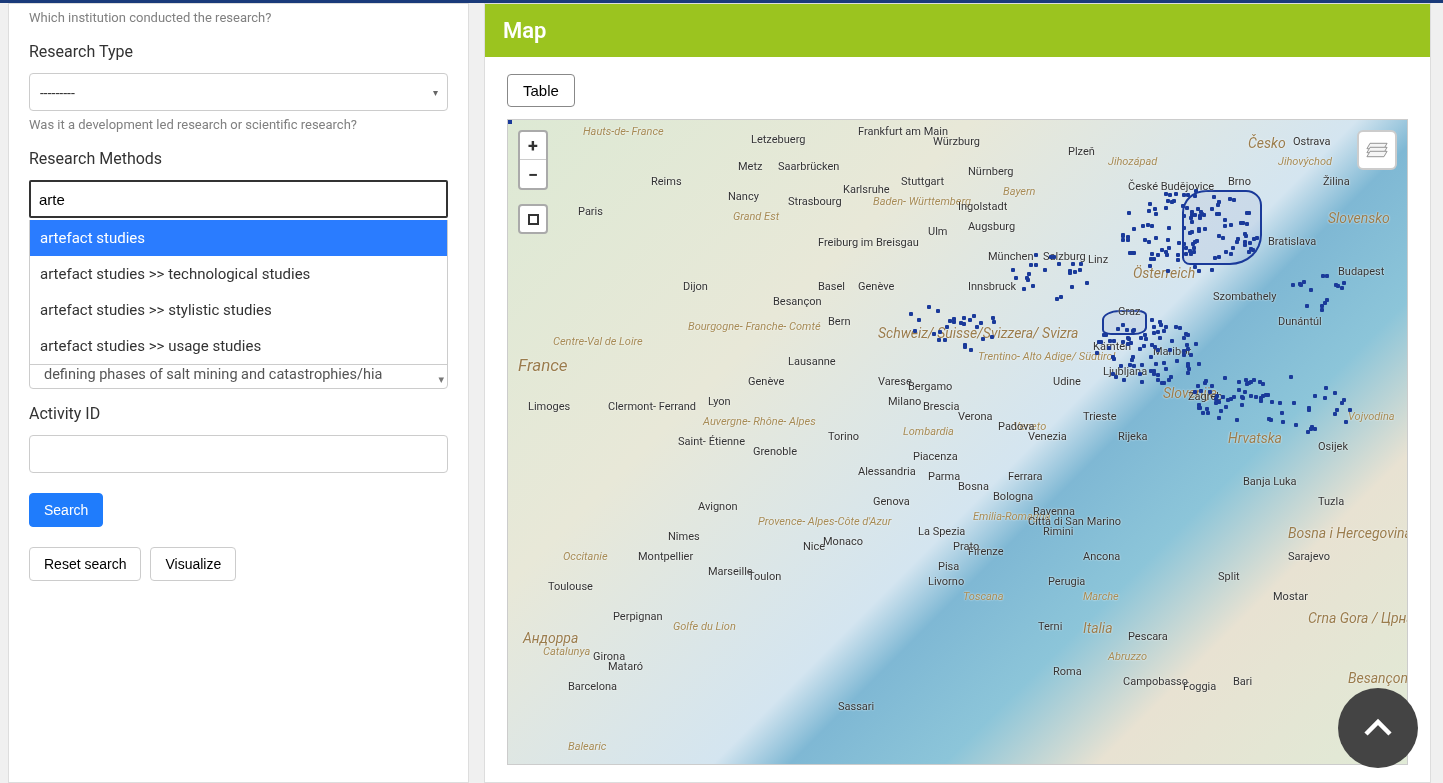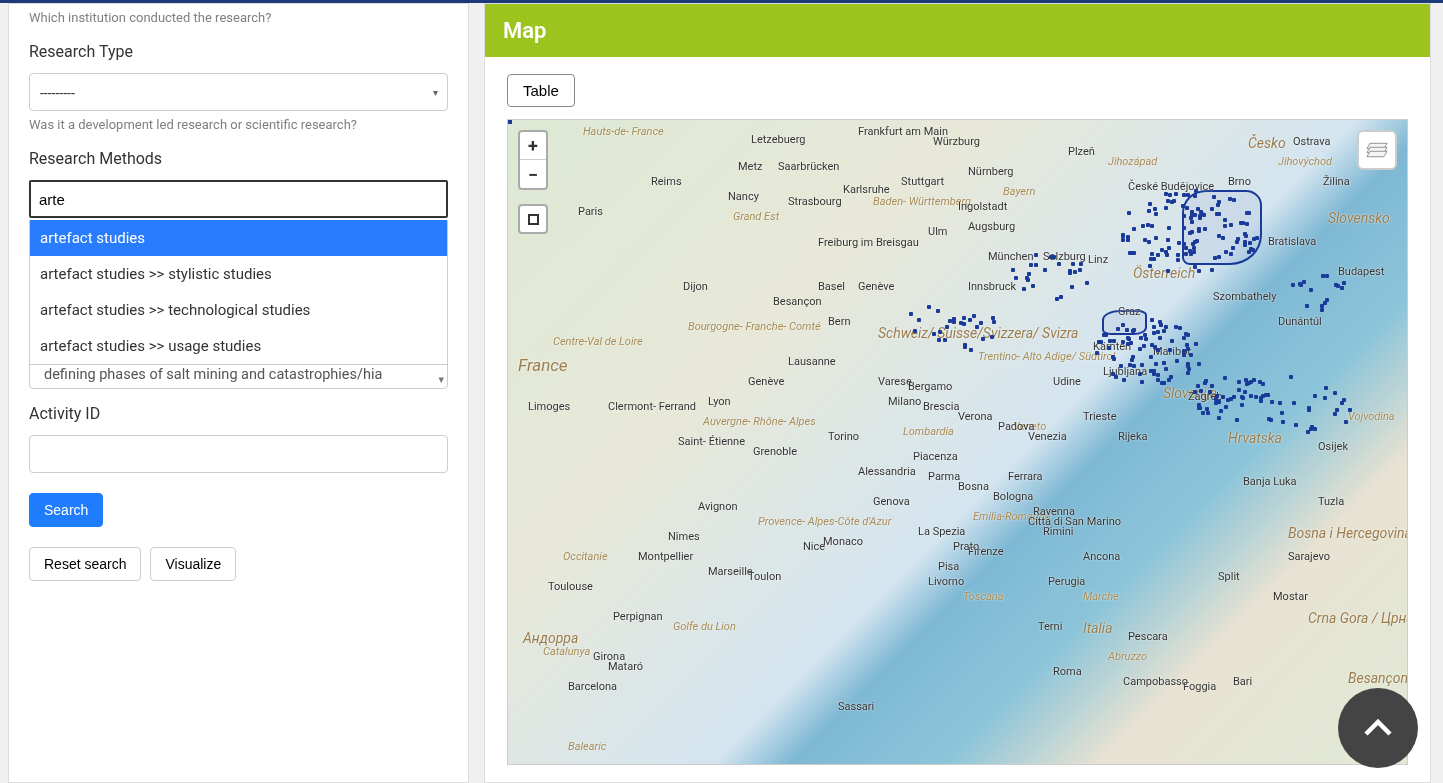--- a/index.html
+++ b/index.html
@@ -328,22 +328,22 @@
       </div>
       <div class="help-text">Was it a development led research or scientific research?</div>
     </div>
 
     <div class="form-group" style="position:relative;">
       <div class="label-title">Research Methods</div>
       <div class="search-box">
         <input type="text" value="arte" style="">
         <div class="dropdown">
           <div class="dropdown-item highlighted">artefact studies</div>
+          <div class="dropdown-item">artefact studies &gt;&gt; technological studies</div>
           <div class="dropdown-item">artefact studies &gt;&gt; stylistic studies</div>
-          <div class="dropdown-item">artefact studies &gt;&gt; technological studies</div>
           <div class="dropdown-item">artefact studies &gt;&gt; usage studies</div>
         </div>
       </div>
       <div style="height:145px;"></div>
       <div class="research-question-cut">
         <span>defining phases of salt mining and catastrophies/hia</span>
         <span class="rq-scroll">▾</span>
       </div>
     </div>
 

